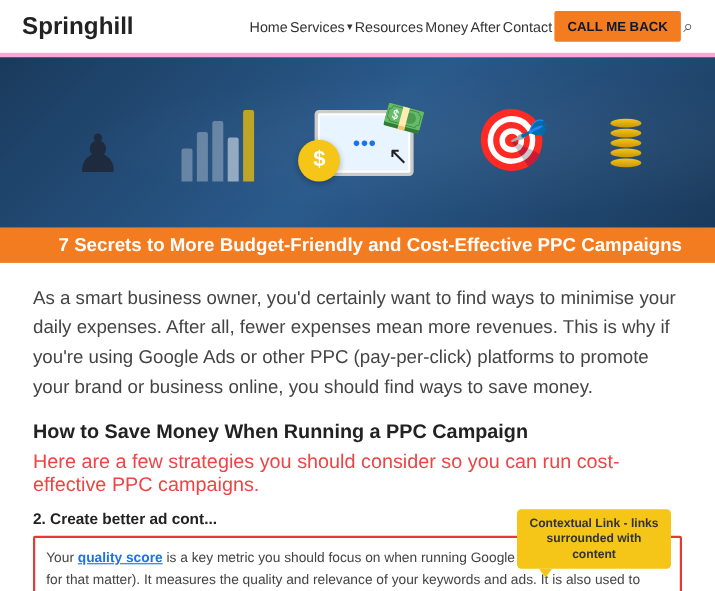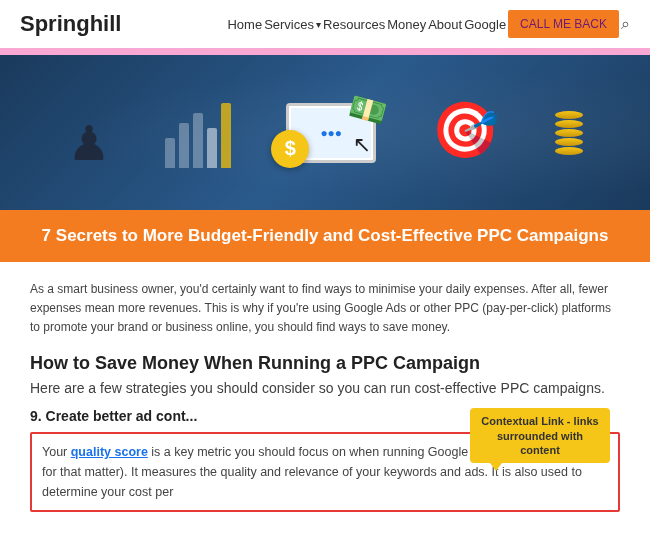--- a/index.html
+++ b/index.html
@@ -4,21 +4,21 @@
   <style>
     * { margin: 0; padding: 0; box-sizing: border-box; }
     body { font-family: Arial, sans-serif; font-size: 13px; color: #333; background: #fff; width: 650px; }
 
     
     .header {
       display: flex;
       align-items: center;
       justify-content: space-between;
       padding: 10px 20px;
-      border-bottom: 7px solid #f9a8d4;
+      border-bottom: 4px solid #f9a8d4;
       background: #fff;
     }
     .logo {
       font-size: 22px;
       font-weight: bold;
       color: #222;
     }
     .nav {
       display: flex;
       align-items: center;
@@ -33,25 +33,25 @@
       display: flex;
       align-items: center;
       gap: 2px;
     }
     .nav .services-link::after {
       content: '▾';
       font-size: 10px;
     }
     .cta-btn {
       background: #f47c20;
-      color: #701a75;
+      color: #0f172a;
       border: none;
       padding: 7px 12px;
       font-size: 12px;
-      font-weight: normal;
+      font-weight: bold;
       cursor: pointer;
       border-radius: 2px;
     }
     .search-icon-btn {
       background: none;
       border: none;
       font-size: 16px;
       cursor: pointer;
       color: #555;
     }
@@ -165,49 +165,49 @@
     .coin {
       width: 28px;
       height: 8px;
       background: linear-gradient(180deg, #f5c518, #c8960a);
       border-radius: 50%;
     }
 
     
     .title-bar {
       background: #f47c20;
-      text-align: center;
-      padding: 14px 30px;
+      text-align: right;
+      padding: 4px 30px;
       color: #fff;
     }
     .title-bar h1 {
       font-size: 17px;
       font-weight: bold;
       line-height: 1.4;
     }
 
     
     .content {
       padding: 18px 30px;
     }
     .intro-text {
-      font-size: 12px;
+      font-size: 17px;
       line-height: 1.6;
       color: #444;
       margin-bottom: 10px;
     }
     .section-heading {
       font-size: 18px;
       font-weight: bold;
       color: #222;
       margin: 16px 0 6px;
     }
     .section-subtext {
-      font-size: 14px;
-      color: #404040;
+      font-size: 18px;
+      color: #ef4444;
       margin-bottom: 12px;
     }
     .sub-heading {
       font-size: 14px;
       font-weight: bold;
       color: #222;
       margin-bottom: 8px;
     }
     .tooltip-bubble {
       background: #f5c518;
@@ -262,22 +262,22 @@
 </head>
 <body>
 
 <header class="header">
   <div class="logo">Springhill</div>
   <nav class="nav">
     <a href="#">Home</a>
     <a href="#" class="services-link">Services</a>
     <a href="#">Resources</a>
     <a href="#">Money</a>
-    <a href="#">About</a>
-    <a href="#">Google</a>
+    <a href="#">After</a>
+    <a href="#">Contact</a>
     <button class="cta-btn">CALL ME BACK</button>
     <button class="search-icon-btn">⌕</button>
   </nav>
 </header>
 
 <div class="hero">
   <div class="hero-bg"></div>
   <div class="hero-deco">
 
     <div class="chess-piece">♟</div>
@@ -317,21 +317,21 @@
   <h1>7 Secrets to More Budget-Friendly and Cost-Effective PPC Campaigns</h1>
 </div>
 
 <div class="content">
   <p class="intro-text">As a smart business owner, you'd certainly want to find ways to minimise your daily expenses. After all, fewer expenses mean more revenues. This is why if you're using Google Ads or other PPC (pay-per-click) platforms to promote your brand or business online, you should find ways to save money.</p>
 
   <h2 class="section-heading">How to Save Money When Running a PPC Campaign</h2>
   <p class="section-subtext">Here are a few strategies you should consider so you can run cost-effective PPC campaigns.</p>
 
   <div class="heading-tooltip-wrapper">
-    <p class="sub-heading">9. Create better ad cont...</p>
+    <p class="sub-heading">2. Create better ad cont...</p>
     <div class="tooltip-anchor">
       <div class="tooltip-bubble">Contextual Link - links surrounded with content</div>
     </div>
   </div>
 
   <div class="highlight-box">
     <span>Your </span><span class="bold-link">quality score</span><span> is a key metric you should focus on when running Google Ads (or other PPC ads for that matter). It measures the quality and relevance of your keywords and ads. It is also used to determine your cost per </span>
   </div>
 </div>
 

